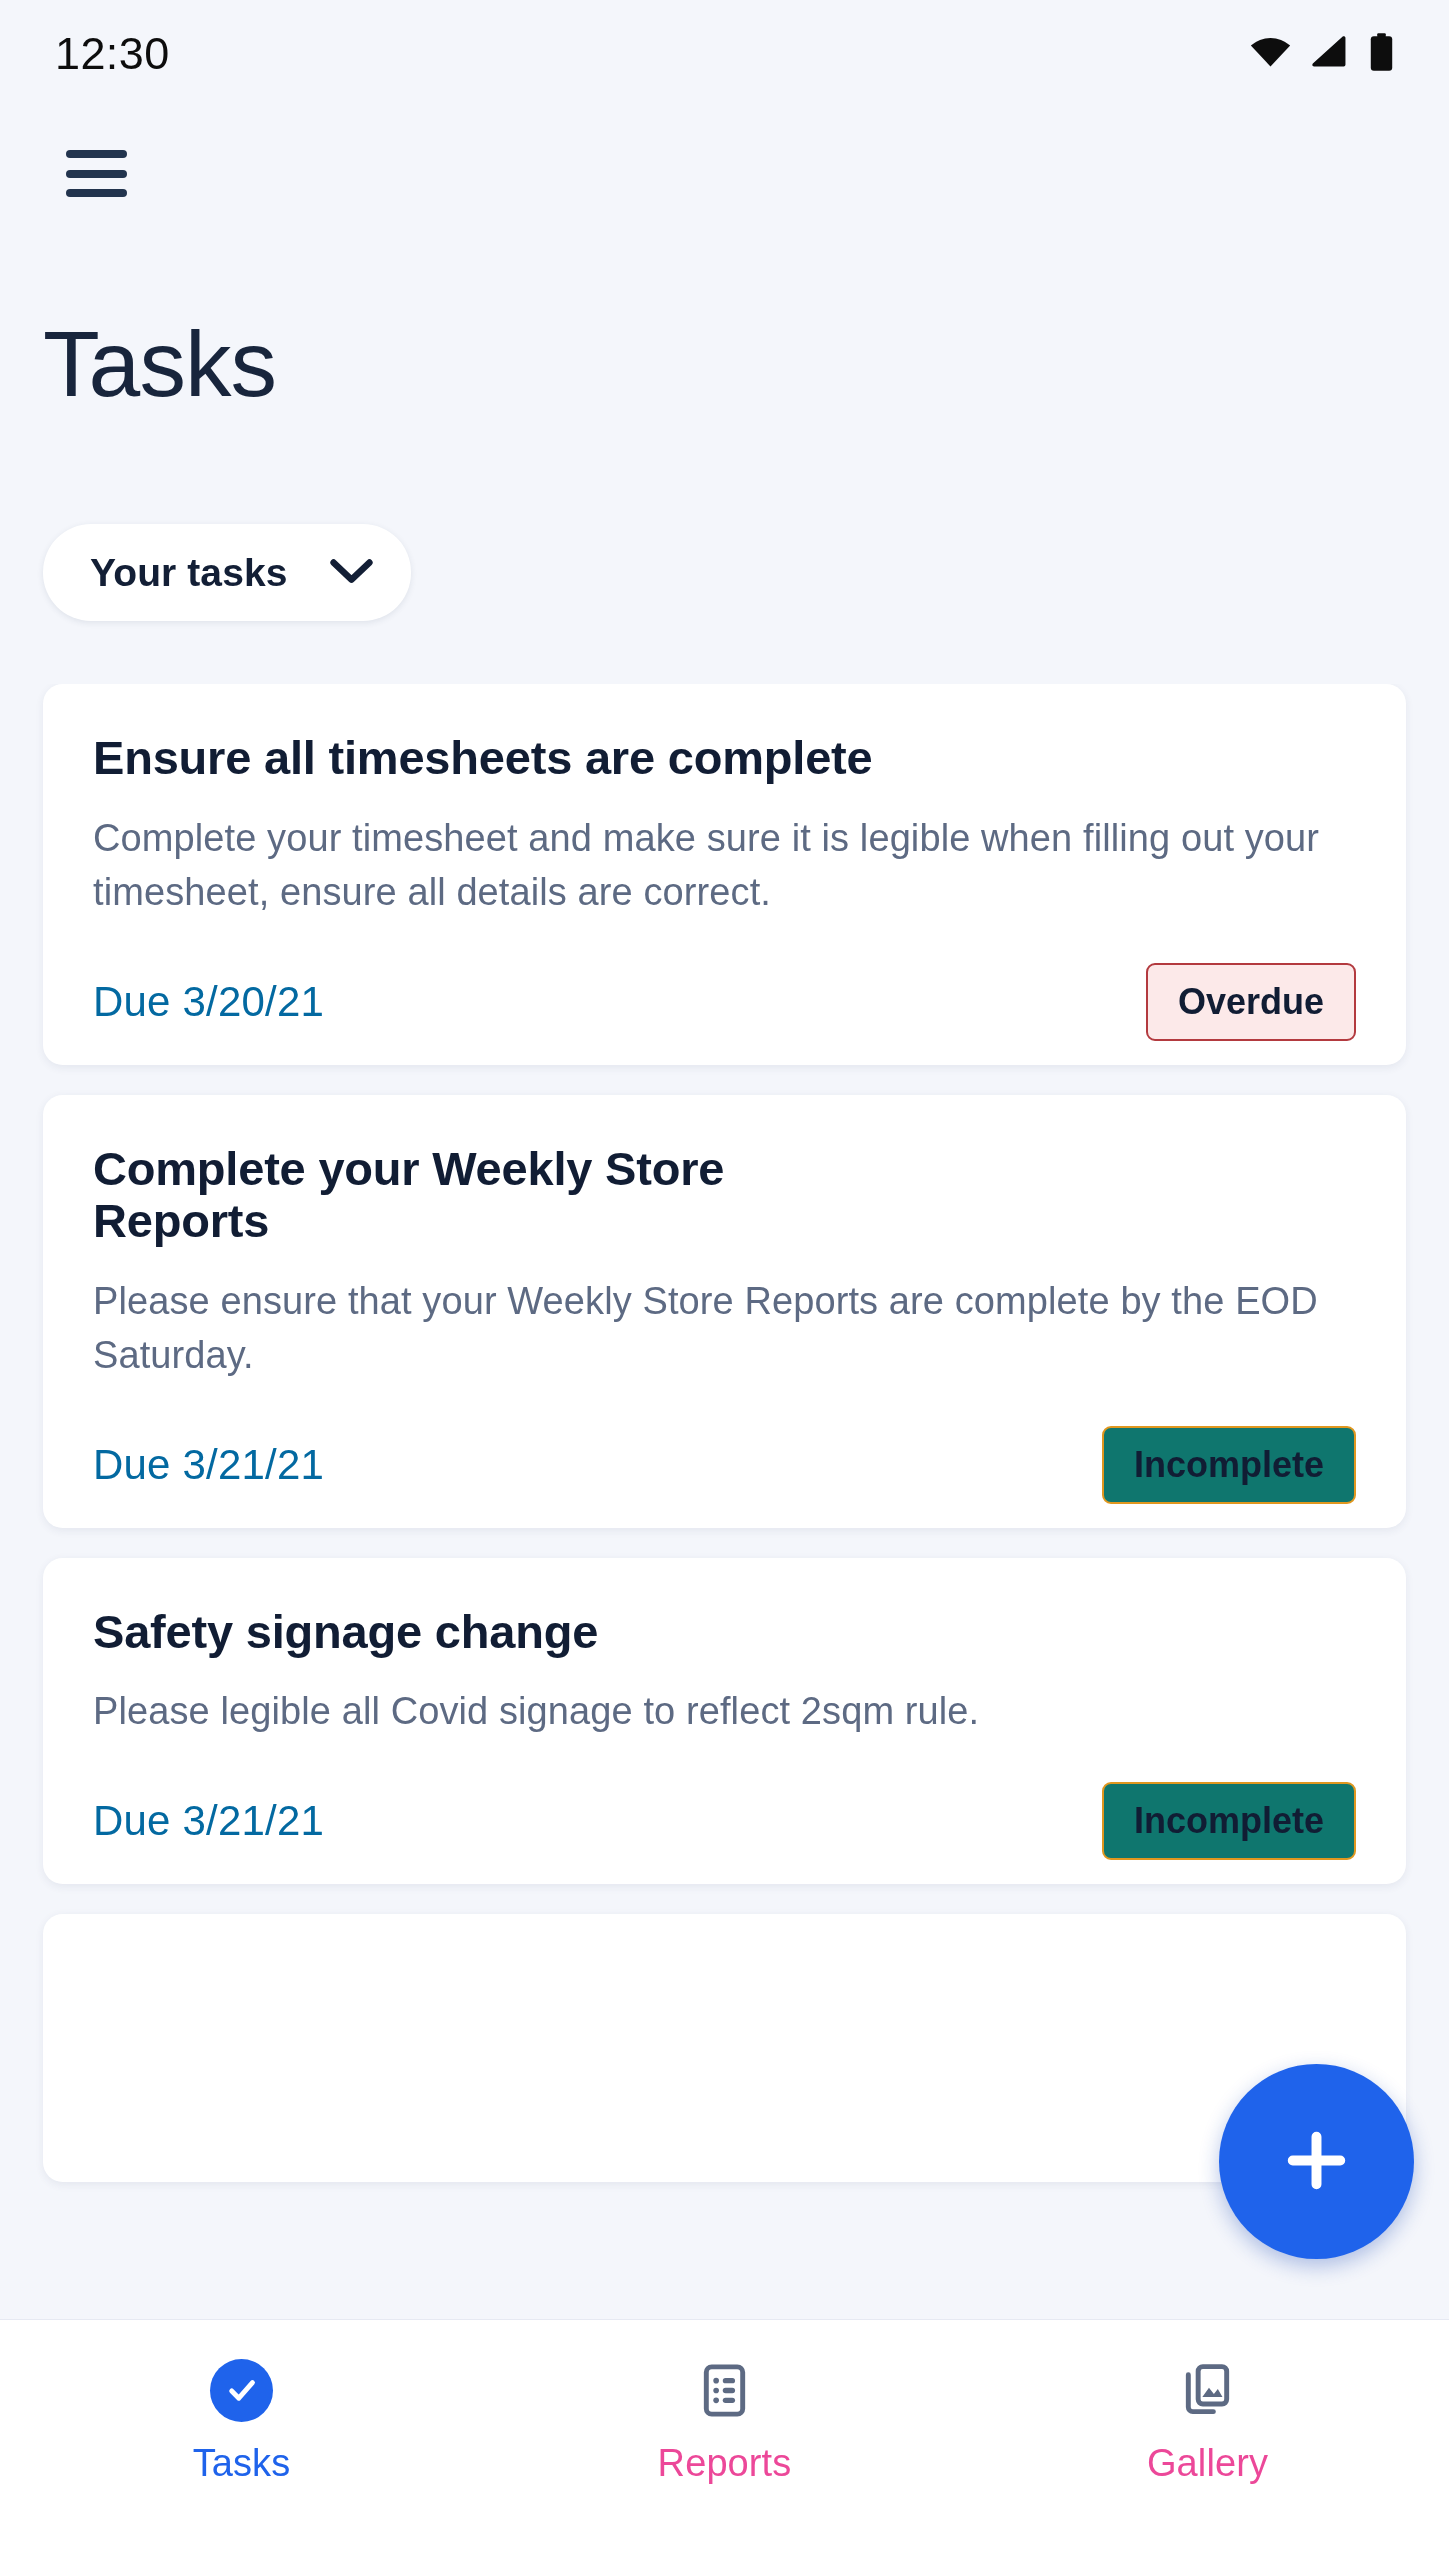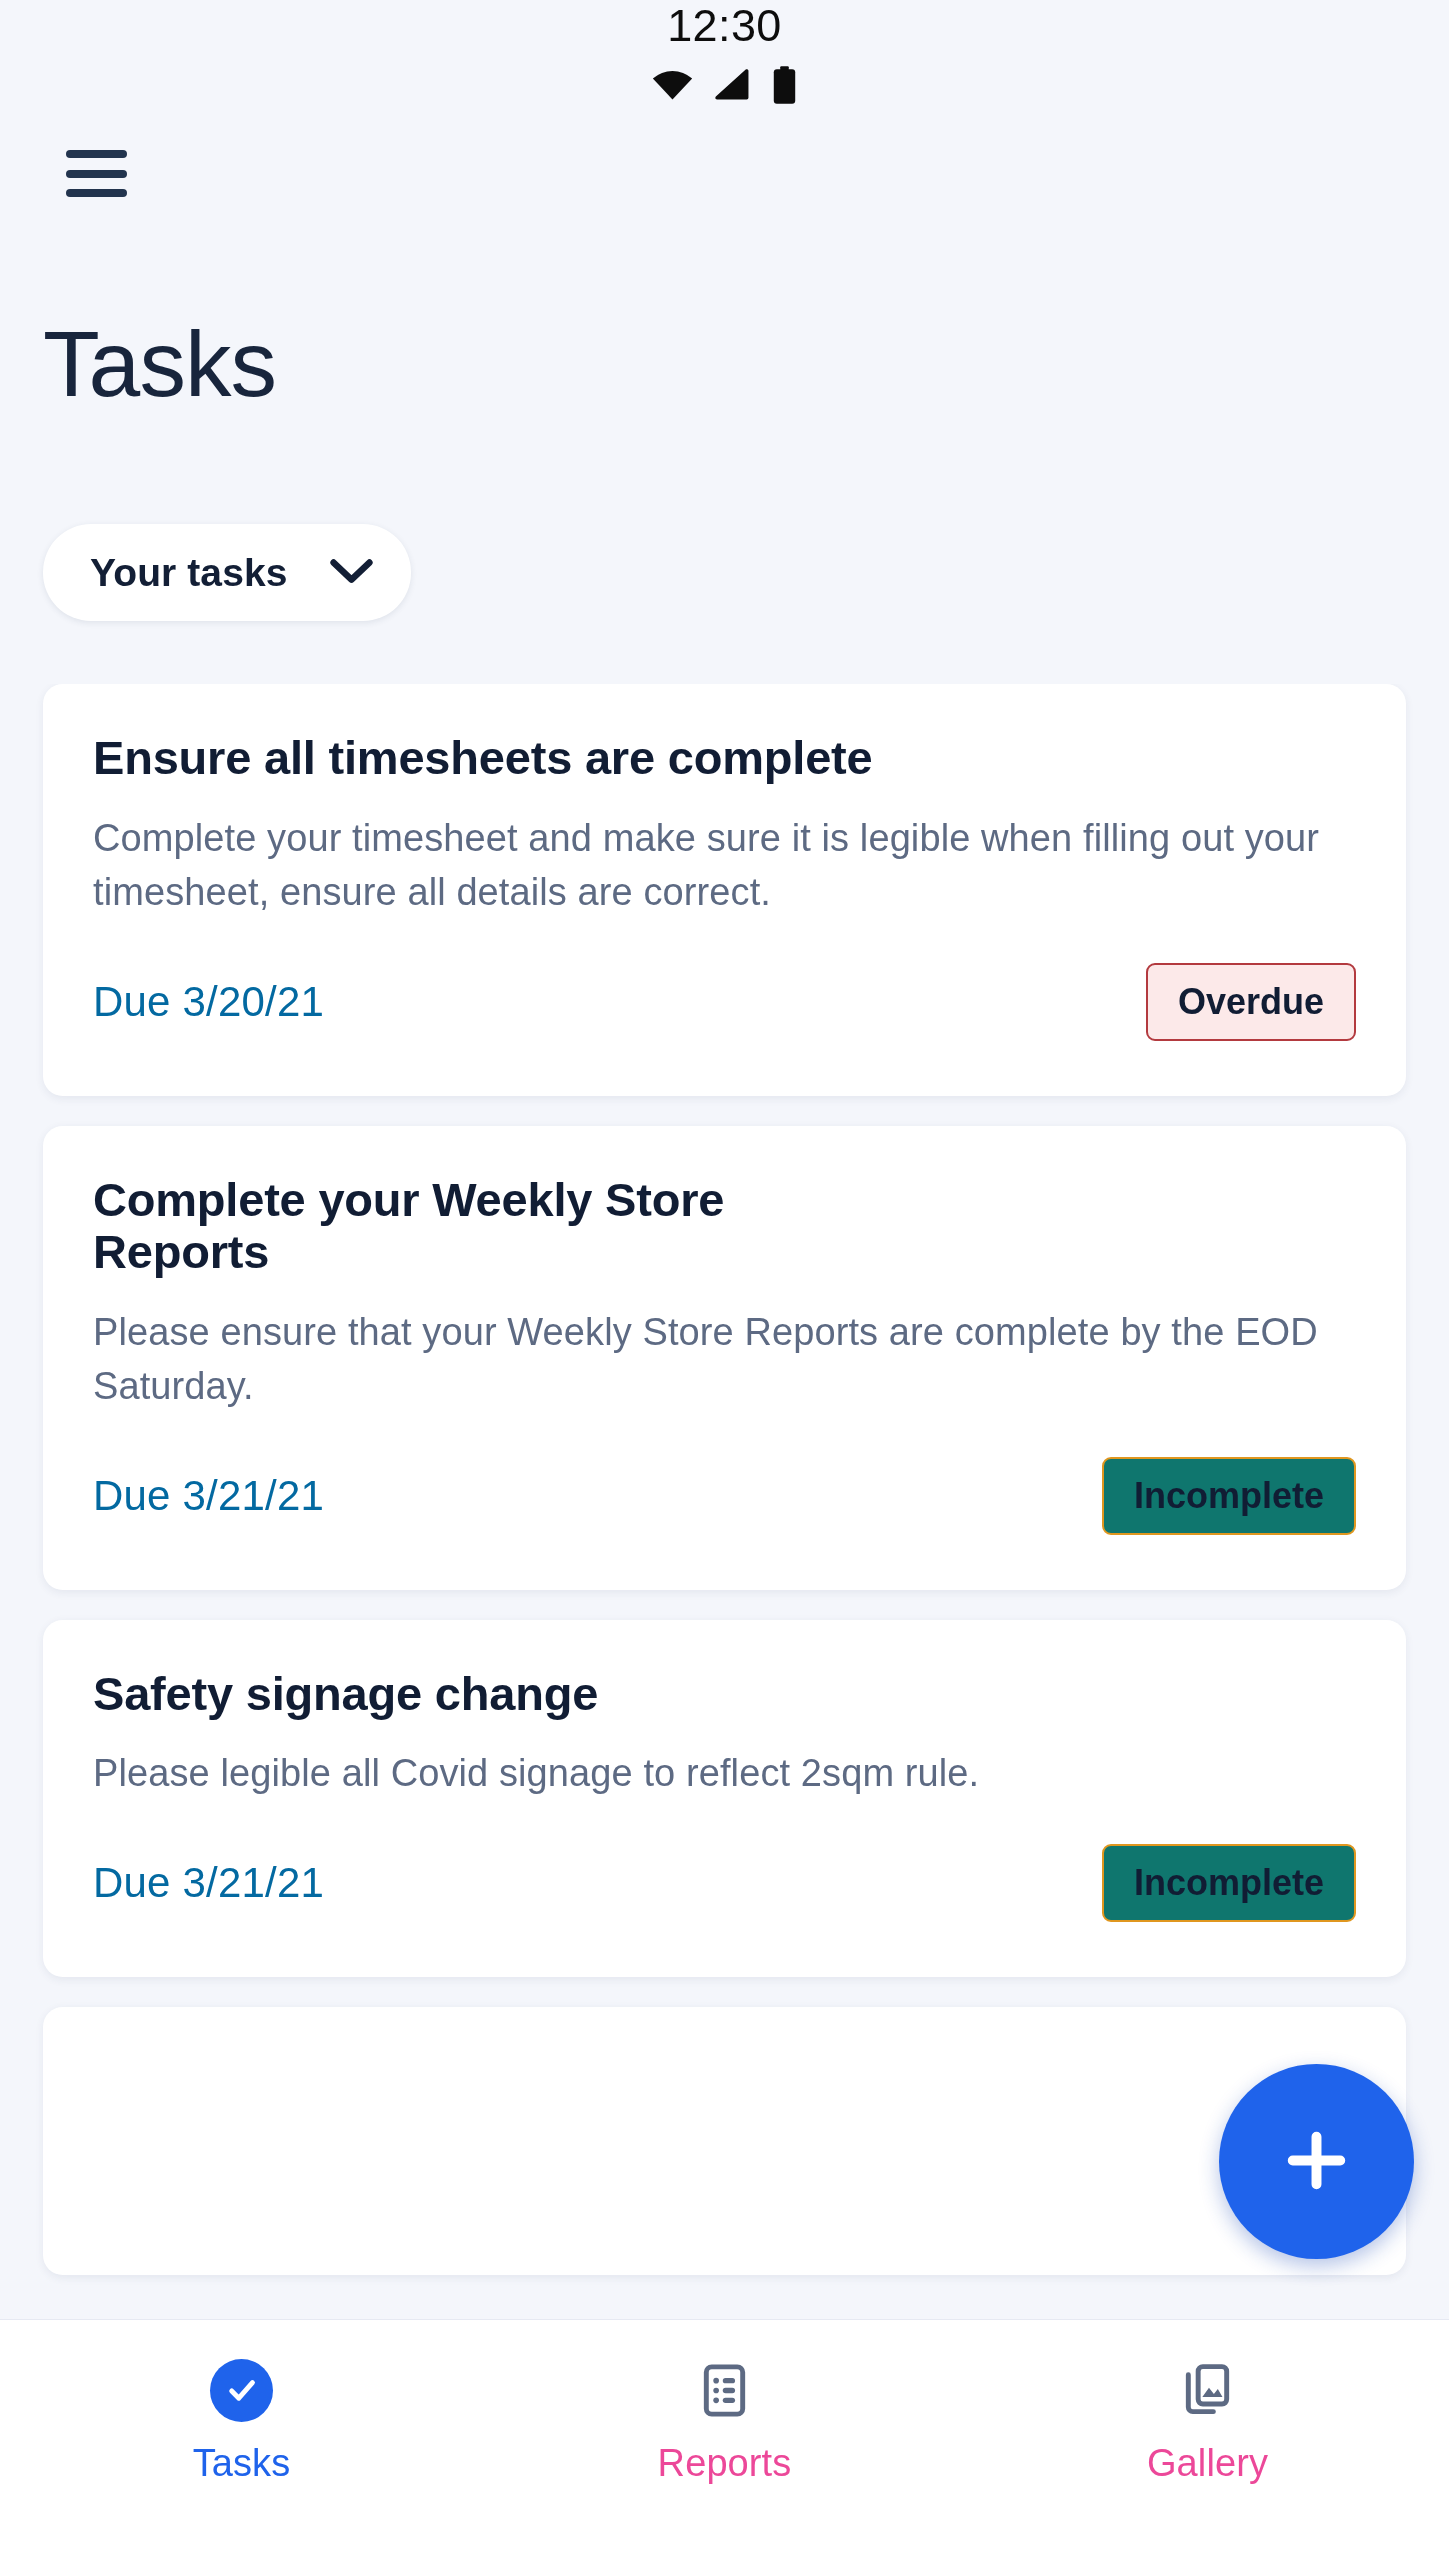--- a/index.html
+++ b/index.html
@@ -23,21 +23,20 @@
   
   .status-bar {
     position:absolute;
     top:0; left:0;
     width:1449px;
     height:107px;
     display:flex;
     align-items:center;
     justify-content:space-between;
     padding:0 55px 0 55px;
-    flex-direction:column;
   }
   .status-time {
     font-size:45px;
     font-weight:400;
     color:#0d0d0d;
     letter-spacing:0.4px;
   }
   .status-icons {
     display:flex;
     align-items:center;
@@ -106,21 +105,21 @@
     top:684px; left:0;
     width:1449px;
     height:1601px;
     overflow:hidden;
   }
   .task-card {
     position:relative;
     margin:0 43px 30px 43px;
     background:#ffffff;
     border-radius:19.7px;
-    padding:48px 50px 55px 50px;
+    padding:48px 50px 24px 50px;
     box-shadow:0 2.7px 8px rgba(45,60,100,0.075);
   }
   .task-title {
     font-size:47px;
     font-weight:700;
     color:#111d34;
     line-height:1.12;
     letter-spacing:-0.2px;
     margin-bottom:27px;
   }

